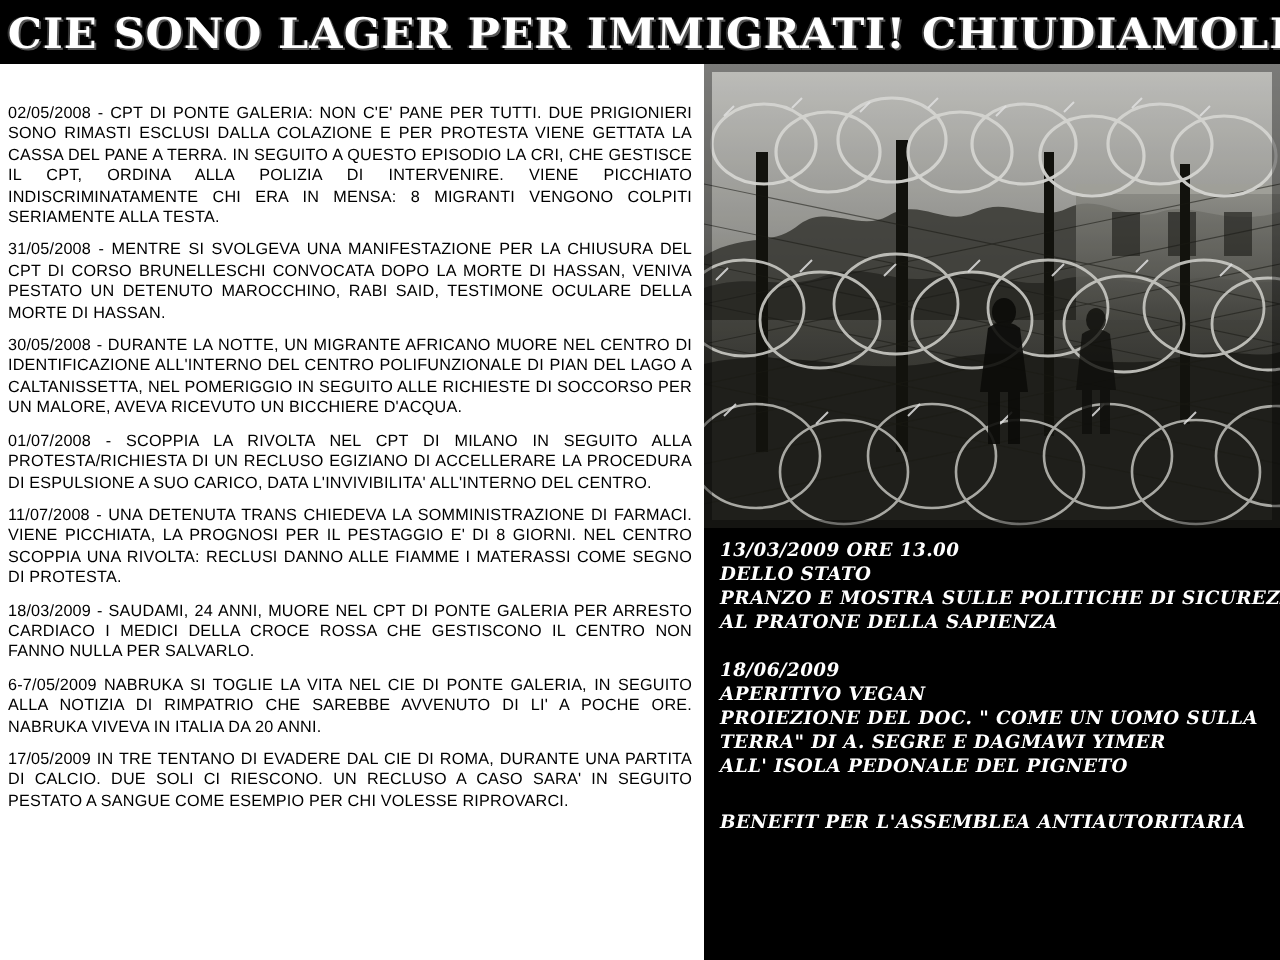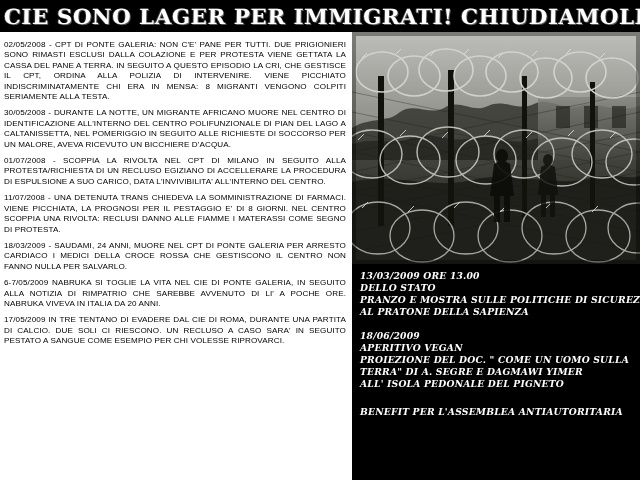--- a/index.html
+++ b/index.html
@@ -40,21 +40,21 @@
   }
 
   
   .textcol{
     position:absolute;
     left:0;top:32px;
     width:352px;height:448px;
     background:#ffffff;
     color:#000;
     box-sizing:border-box;
-    padding:8px 6px 2px 4px;
+    padding:20px 6px 2px 4px;
     overflow:hidden;
   }
   .para{
     font-family:"Liberation Sans", sans-serif;
     font-size:8.1px;
     line-height:10.4px;
     text-align:justify;
     margin:0 0 6px 0;
     letter-spacing:0.1px;
     text-transform:uppercase;
@@ -101,20 +101,21 @@
 <body>
 
 <div id="page">
 
   <div class="banner">
     <div class="banner-text">I CIE SONO LAGER PER IMMIGRATI! CHIUDIAMOLI!</div>
   </div>
 
   <div class="textcol">
     <p class="para">02/05/2008 - CPT DI PONTE GALERIA: NON C'E' PANE PER TUTTI. DUE PRIGIONIERI SONO RIMASTI ESCLUSI DALLA COLAZIONE E PER PROTESTA VIENE GETTATA LA CASSA DEL PANE A TERRA. IN SEGUITO A QUESTO EPISODIO LA CRI, CHE GESTISCE IL CPT, ORDINA ALLA POLIZIA DI INTERVENIRE. VIENE PICCHIATO INDISCRIMINATAMENTE CHI ERA IN MENSA: 8 MIGRANTI VENGONO COLPITI SERIAMENTE ALLA TESTA.</p>
+    <p class="para">31/05/2008 - MENTRE SI SVOLGEVA UNA MANIFESTAZIONE PER LA CHIUSURA DEL CPT DI CORSO BRUNELLESCHI CONVOCATA DOPO LA MORTE DI HASSAN, VENIVA PESTATO UN DETENUTO MAROCCHINO, RABI SAID, TESTIMONE OCULARE DELLA MORTE DI HASSAN.</p>
     <p class="para">30/05/2008 - DURANTE LA NOTTE, UN MIGRANTE AFRICANO MUORE NEL CENTRO DI IDENTIFICAZIONE ALL'INTERNO DEL CENTRO POLIFUNZIONALE DI PIAN DEL LAGO A CALTANISSETTA, NEL POMERIGGIO IN SEGUITO ALLE RICHIESTE DI SOCCORSO PER UN MALORE, AVEVA RICEVUTO UN BICCHIERE D'ACQUA.</p>
     <p class="para">01/07/2008 - SCOPPIA LA RIVOLTA NEL CPT DI MILANO IN SEGUITO ALLA PROTESTA/RICHIESTA DI UN RECLUSO EGIZIANO DI ACCELLERARE LA PROCEDURA DI ESPULSIONE A SUO CARICO, DATA L'INVIVIBILITA' ALL'INTERNO DEL CENTRO.</p>
     <p class="para">11/07/2008 - UNA DETENUTA TRANS CHIEDEVA LA SOMMINISTRAZIONE DI FARMACI. VIENE PICCHIATA, LA PROGNOSI PER IL PESTAGGIO E' DI 8 GIORNI. NEL CENTRO SCOPPIA UNA RIVOLTA: RECLUSI DANNO ALLE FIAMME I MATERASSI COME SEGNO DI PROTESTA.</p>
     <p class="para">18/03/2009 - SAUDAMI, 24 ANNI, MUORE NEL CPT DI PONTE GALERIA PER ARRESTO CARDIACO I MEDICI DELLA CROCE ROSSA  CHE GESTISCONO IL CENTRO NON FANNO NULLA PER SALVARLO.</p>
     <p class="para">6-7/05/2009 NABRUKA SI TOGLIE LA VITA NEL CIE DI PONTE GALERIA, IN SEGUITO ALLA NOTIZIA DI RIMPATRIO CHE SAREBBE AVVENUTO DI LI' A POCHE ORE. NABRUKA VIVEVA IN ITALIA DA 20 ANNI.</p>
     <p class="para">17/05/2009 IN TRE TENTANO DI EVADERE DAL CIE DI ROMA, DURANTE UNA PARTITA DI CALCIO. DUE SOLI CI RIESCONO. UN RECLUSO A CASO SARA' IN SEGUITO PESTATO A SANGUE COME ESEMPIO PER CHI VOLESSE RIPROVARCI.</p>
   </div>
 
   <div class="photo">
     <svg width="288" height="232" viewBox="0 0 288 232">

